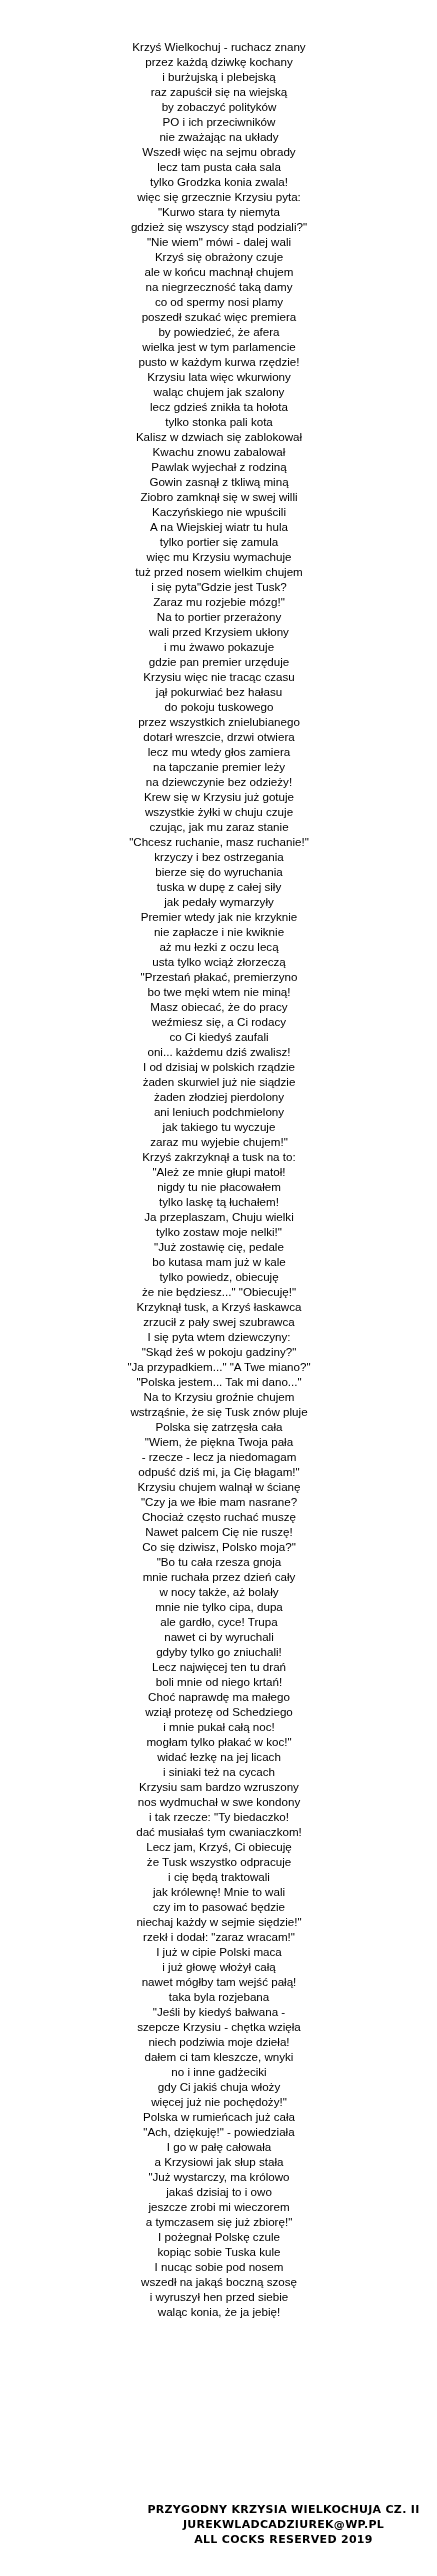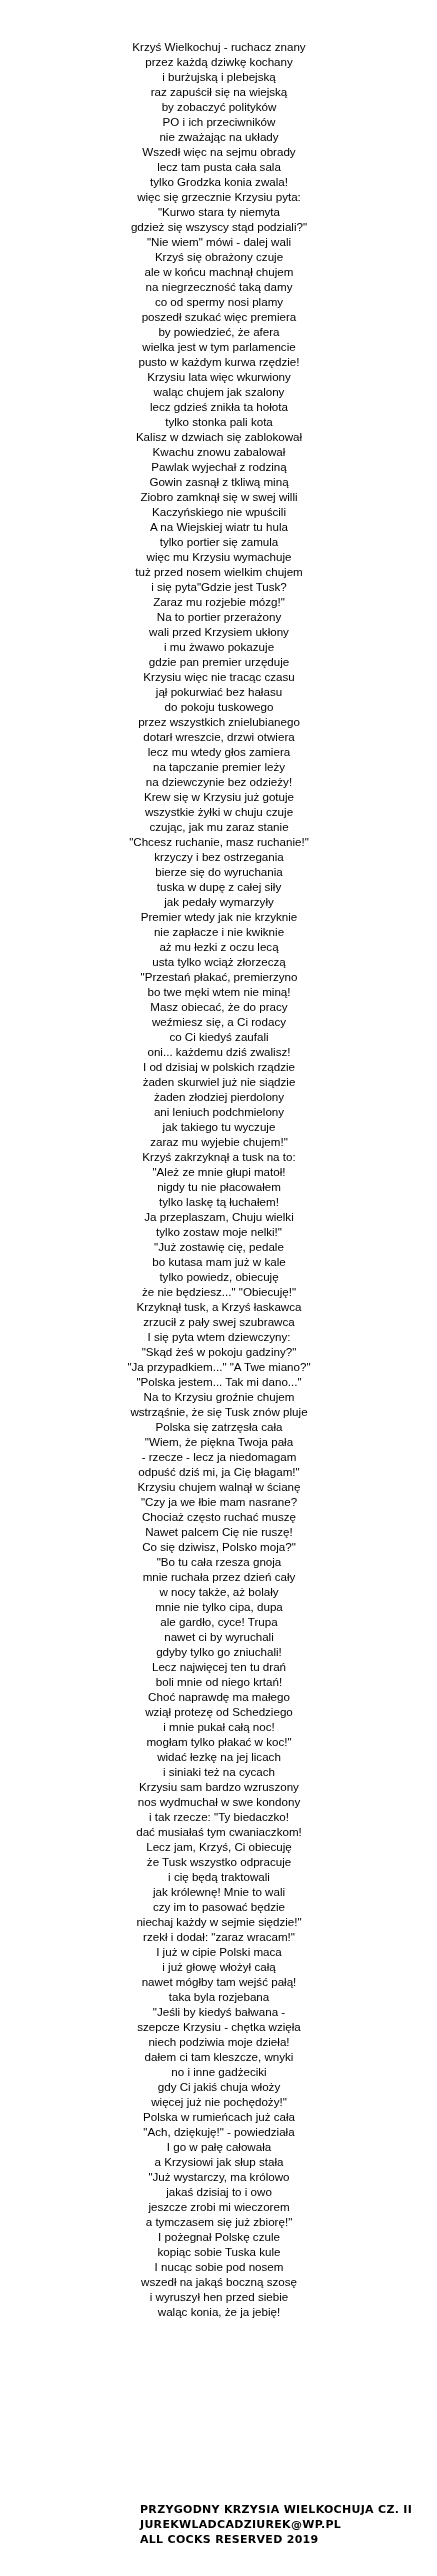--- a/index.html
+++ b/index.html
@@ -29,21 +29,21 @@
   }
   .poem-line {
     height: 15px;
     overflow: visible;
   }
   .footer {
     position: absolute;
     top: 2502px;
     left: 140px;
     width: 287px;
-    text-align: left;
+    text-align: center;
     font-family: "DejaVu Sans", sans-serif;
     font-weight: 900;
     font-size: 11px;
     line-height: 15px;
     color: #000000;
     letter-spacing: 0.3px;
   }
   .footer-line {
     height: 15px;
   }

